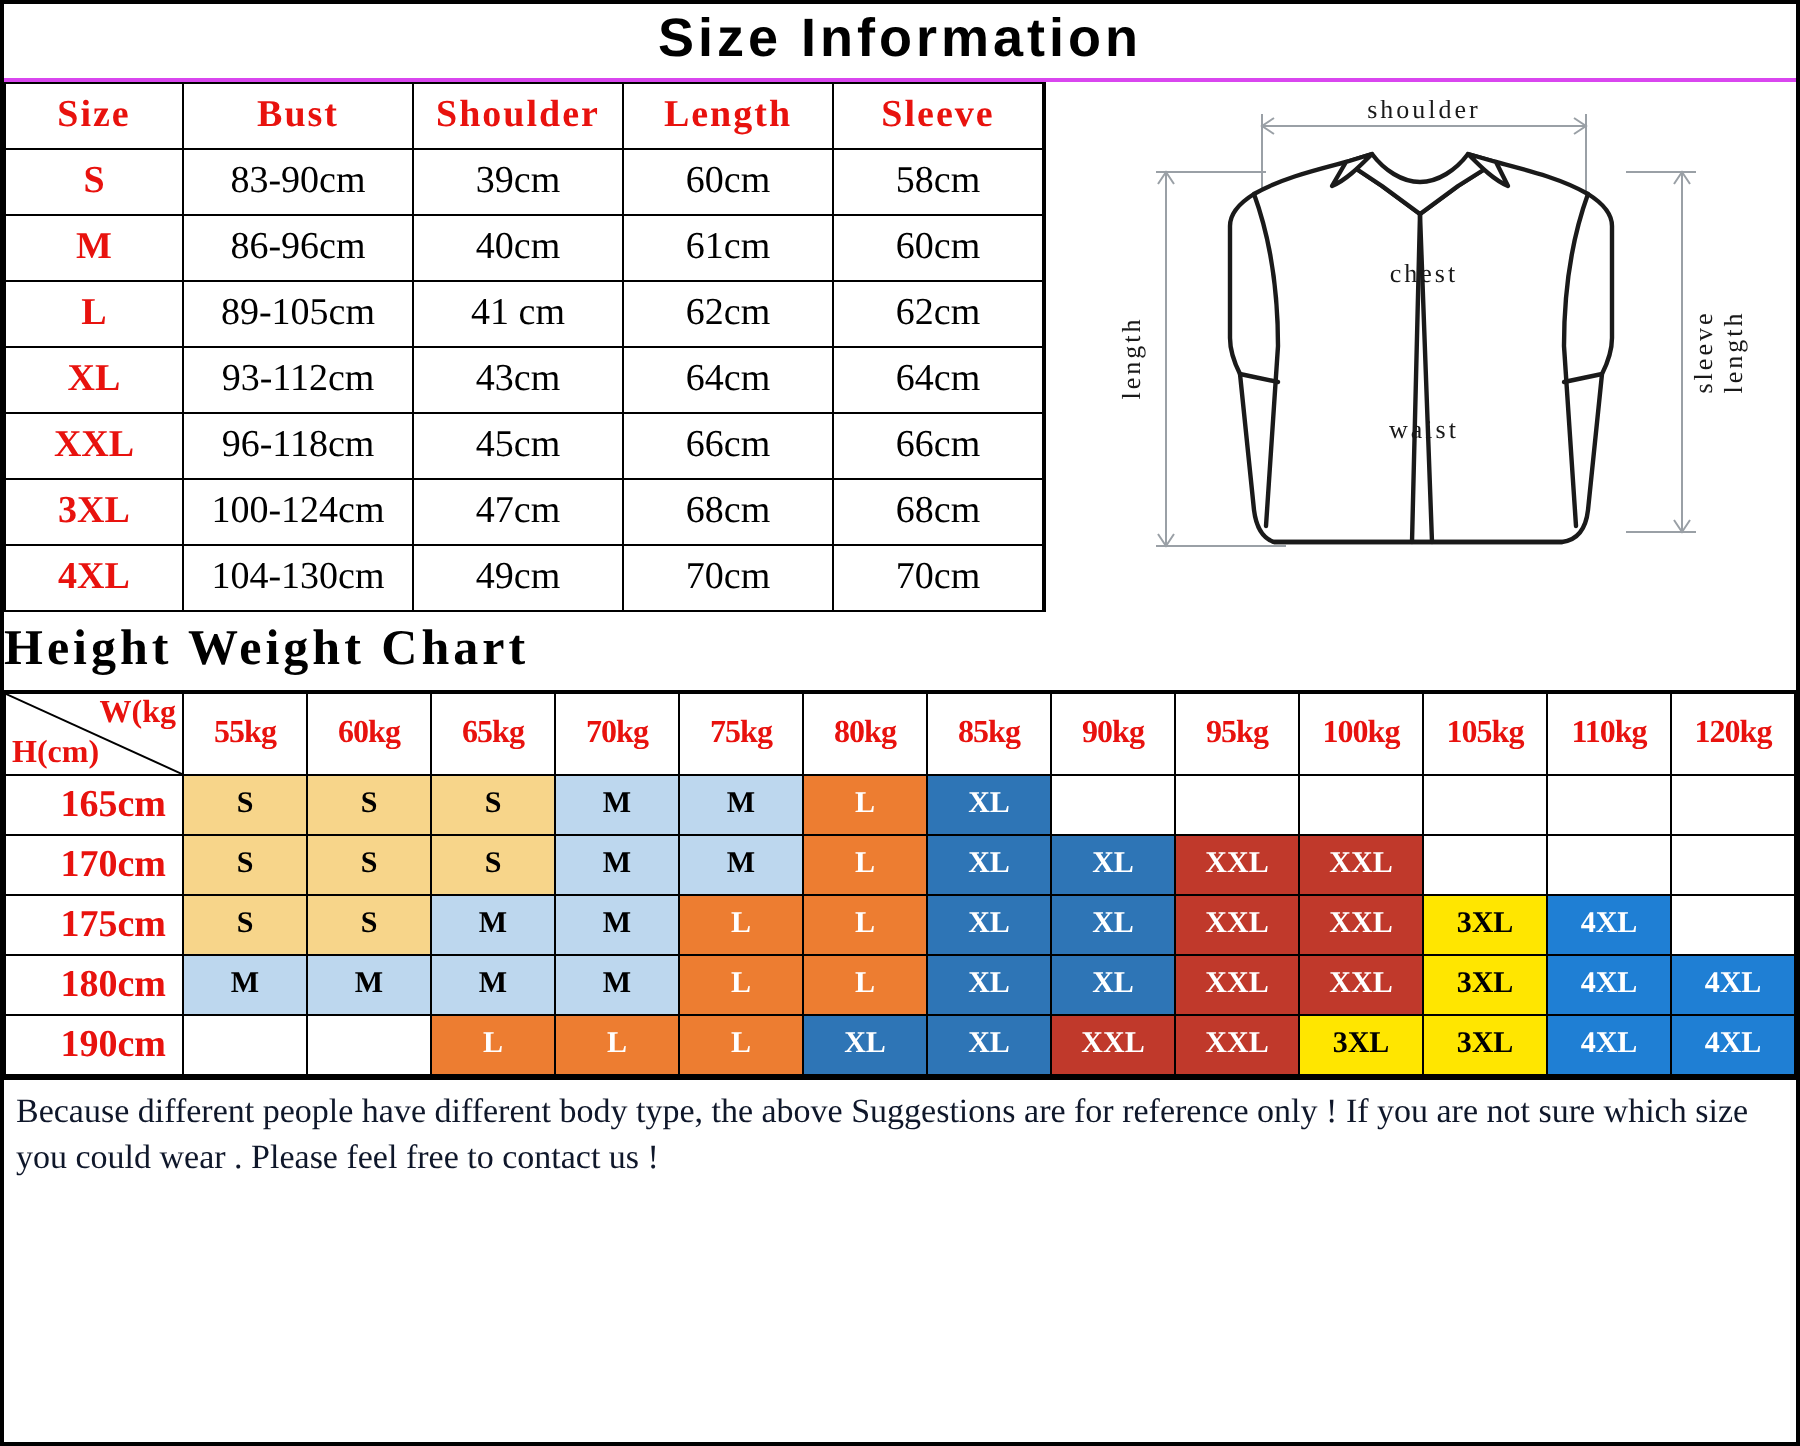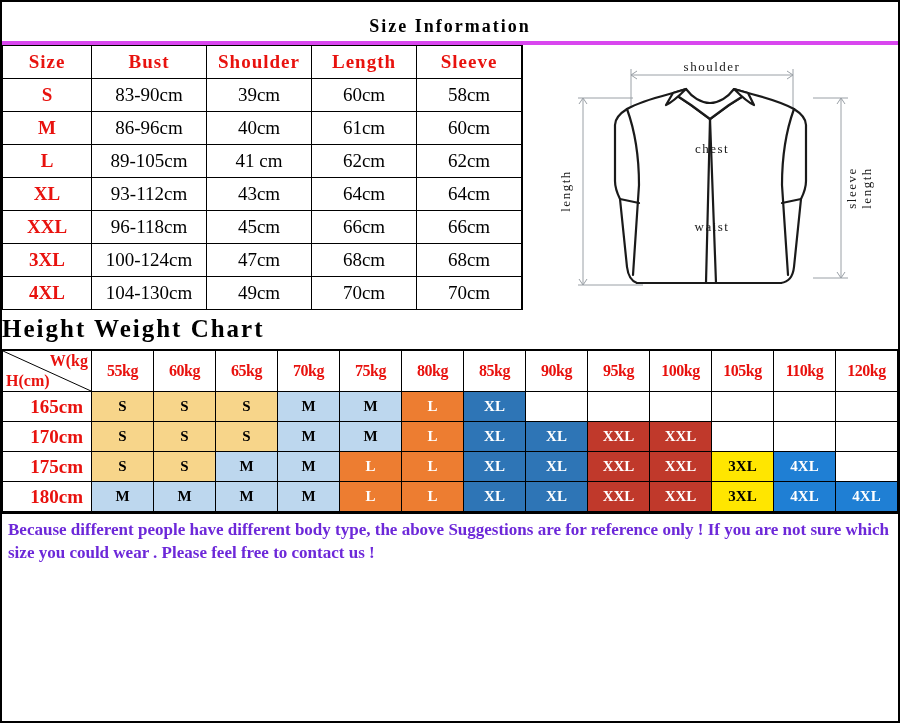--- a/index.html
+++ b/index.html
@@ -18,33 +18,33 @@
     position: relative;
     width: 900px;
     height: 723px;
     box-sizing: border-box;
     border: 2px solid #000;
   }
 
   
   .title {
     text-align: center;
-    font-size: 18px;
+    font-size: 27px;
     font-weight: bold;
     letter-spacing: 2px;
-    padding-top: 14px;
+    padding-top: 2px;
     padding-bottom: 4px;
-    font-family: Liberation Serif, serif;
+    font-family: Liberation Sans, sans-serif;
   }
 
   
   .top-section {
     display: flex;
-    align-items: center;
-    border-top: 4px solid #d946ef;
+    align-items: flex-start;
+    border-top: 2px solid #d946ef;
   }
   .size-table-wrap {
     width: 521px;
     border-right: 2px solid #000;
     box-sizing: border-box;
   }
   table.size-table {
     border-collapse: collapse;
     width: 100%;
     table-layout: fixed;
@@ -157,22 +157,22 @@
   }
   .corner-line {
     position: absolute;
     left: 0; top: 0;
     width: 100%; height: 100%;
   }
 
   
   .bottom-note {
     border-top: 2px solid #000;
-    color: #6d28d9;
-    font-weight: bold;
+    color: #0f172a;
+    font-weight: normal;
     font-size: 17px;
     line-height: 1.35;
     padding: 5px 6px 4px 6px;
   }
 </style>
 </head>
 <body>
 
 <div class="page">
 
@@ -422,17 +422,33 @@
           <td style="background: rgb(237, 125, 49); color: rgb(255, 255, 255);">L</td>
           <td style="background: rgb(237, 125, 49); color: rgb(255, 255, 255);">L</td>
           <td style="background: rgb(46, 117, 182); color: rgb(255, 255, 255);">XL</td>
           <td style="background: rgb(46, 117, 182); color: rgb(255, 255, 255);">XL</td>
           <td style="background: rgb(192, 57, 43); color: rgb(255, 255, 255);">XXL</td>
           <td style="background: rgb(192, 57, 43); color: rgb(255, 255, 255);">XXL</td>
           <td style="background: rgb(255, 230, 0); color: rgb(0, 0, 0);">3XL</td>
           <td style="background: rgb(31, 127, 212); color: rgb(255, 255, 255);">4XL</td>
           <td style="background: rgb(31, 127, 212); color: rgb(255, 255, 255);">4XL</td>
         </tr>
+        <tr>
+          <td class="hcol">190cm</td>
+          <td style="background: rgb(255, 255, 255); color: rgb(0, 0, 0);"></td>
+          <td style="background: rgb(255, 255, 255); color: rgb(0, 0, 0);"></td>
+          <td style="background: rgb(237, 125, 49); color: rgb(255, 255, 255);">L</td>
+          <td style="background: rgb(237, 125, 49); color: rgb(255, 255, 255);">L</td>
+          <td style="background: rgb(237, 125, 49); color: rgb(255, 255, 255);">L</td>
+          <td style="background: rgb(46, 117, 182); color: rgb(255, 255, 255);">XL</td>
+          <td style="background: rgb(46, 117, 182); color: rgb(255, 255, 255);">XL</td>
+          <td style="background: rgb(192, 57, 43); color: rgb(255, 255, 255);">XXL</td>
+          <td style="background: rgb(192, 57, 43); color: rgb(255, 255, 255);">XXL</td>
+          <td style="background: rgb(255, 230, 0); color: rgb(0, 0, 0);">3XL</td>
+          <td style="background: rgb(255, 230, 0); color: rgb(0, 0, 0);">3XL</td>
+          <td style="background: rgb(31, 127, 212); color: rgb(255, 255, 255);">4XL</td>
+          <td style="background: rgb(31, 127, 212); color: rgb(255, 255, 255);">4XL</td>
+        </tr>
       </tbody>
   </table>
 
   <div class="bottom-note">Because different people have different body type, the above Suggestions are for reference only ! If you are not sure which size you could wear . Please feel free to contact us !</div>
 </div>
 
 </body></html>

